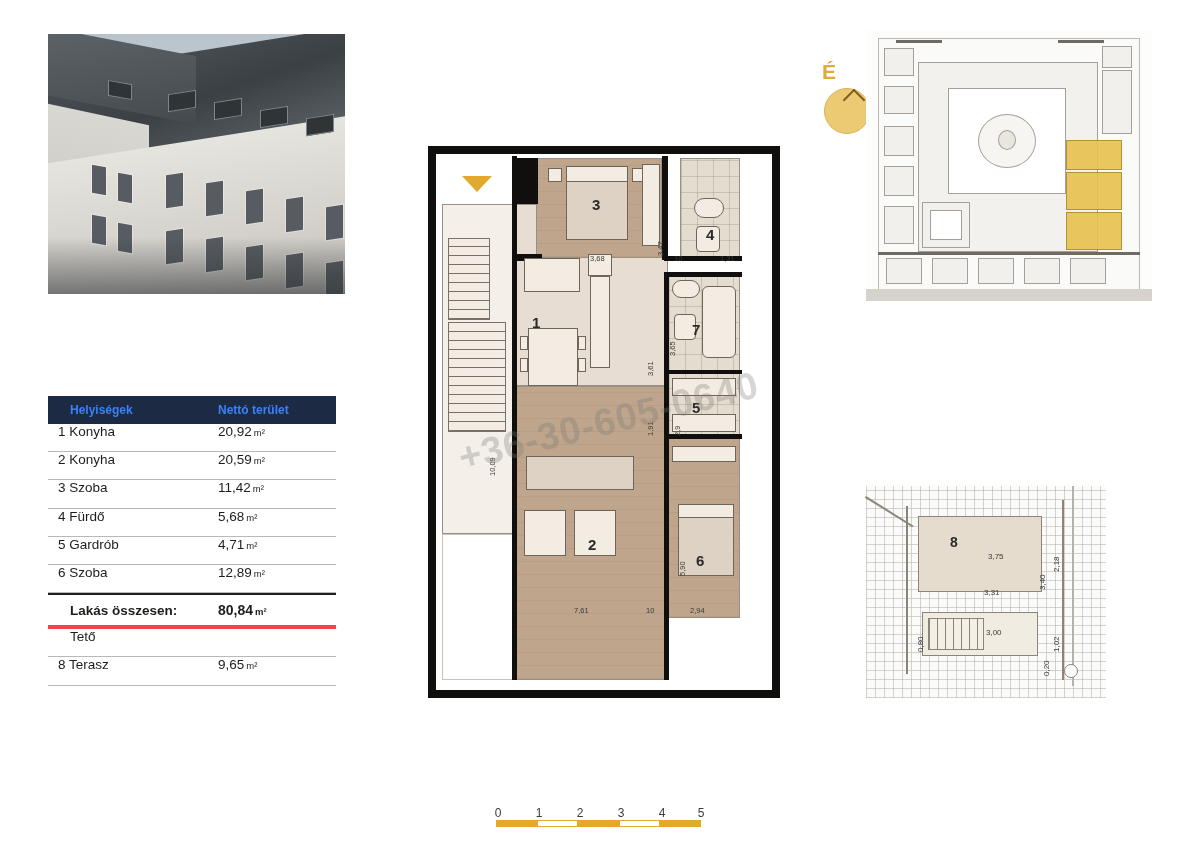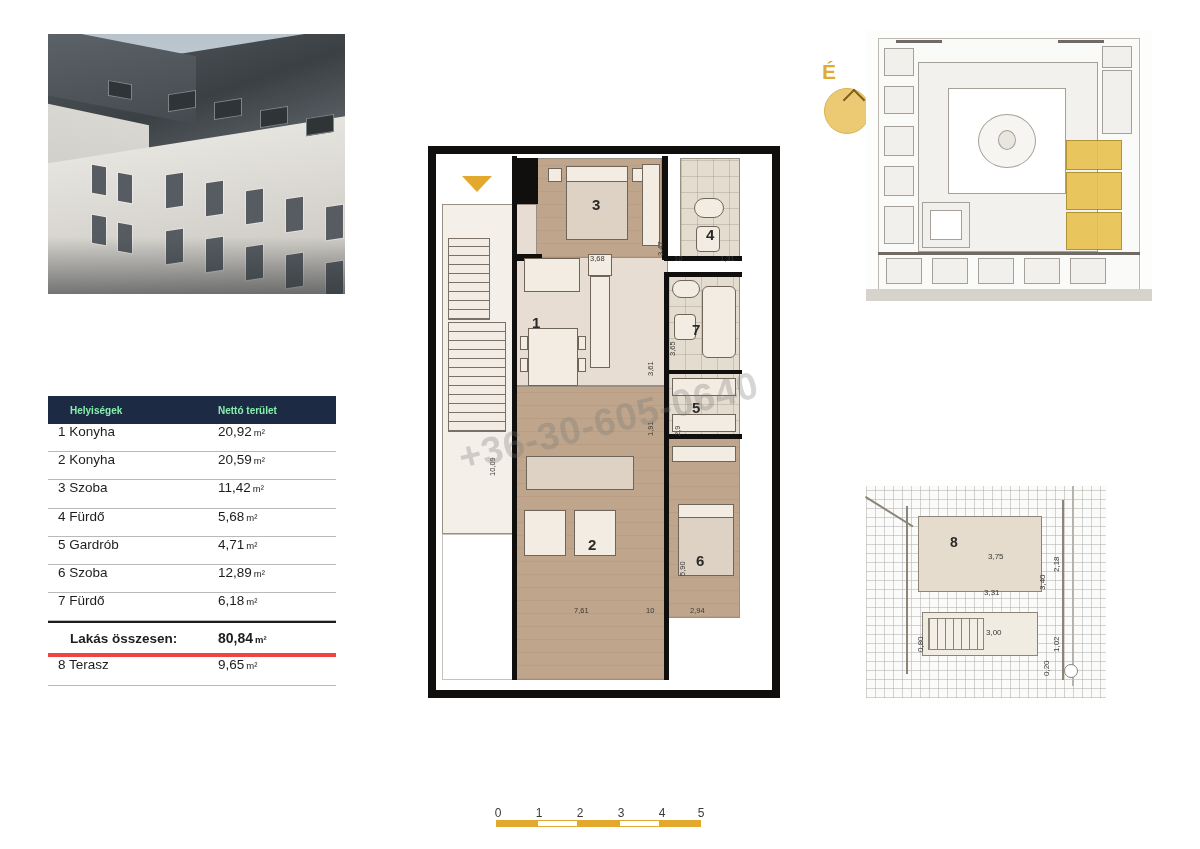--- a/index.html
+++ b/index.html
@@ -110,25 +110,25 @@
   .table {
     position: absolute;
     left: 48px; top: 396px;
     width: 288px;
     font-size: 13.5px;
     color: #1d1d1b;
   }
   .table .hdr {
     display: flex;
     background: #1c2a44;
-    color: #86efac;
+    color: #3b82f6;
     font-weight: bold;
     height: 28px;
     align-items: center;
-    font-size: 10px;
+    font-size: 12px;
   }
   .table .hdr .c1 { padding-left: 22px; flex: 1; }
   .table .hdr .c2 { width: 118px; }
   .table .row {
     display: flex;
     align-items: baseline;
     height: 27.2px;
     border-bottom: 1px solid #b9b9b9;
   }
   .table .row .c1 { padding-left: 10px; flex: 1; }
@@ -355,30 +355,30 @@
       <div class="c2"><span class="num">5,68</span><span class="unit">m²</span></div>
     </div>
     <div class="row">
       <div class="c1"><span>5</span> <span>Gardrób</span></div>
       <div class="c2"><span class="num">4,71</span><span class="unit">m²</span></div>
     </div>
     <div class="row">
       <div class="c1"><span>6</span> <span>Szoba</span></div>
       <div class="c2"><span class="num">12,89</span><span class="unit">m²</span></div>
     </div>
-    <div class="row">
-      <div class="c1"><span>7</span> <span>Fürdő</span></div>
-      <div class="c2"><span class="num">6,18</span><span class="unit">m²</span></div>
-    </div>
 
     <div class="row total">
       <div class="c1">Lakás összesen:</div>
       <div class="c2"><span class="num">80,84</span><span class="unit">m²</span></div>
     </div>
 
+    <div class="row sub">
+      <div class="c1">Tető</div>
+      <div class="c2"></div>
+    </div>
 
     <div class="row">
       <div class="c1"><span>8</span> <span>Terasz</span></div>
       <div class="c2"><span class="num">9,65</span><span class="unit">m²</span></div>
     </div>
   </div>
 
   <div class="plan">
     <div class="walls"></div>
     <div class="inner"></div>

